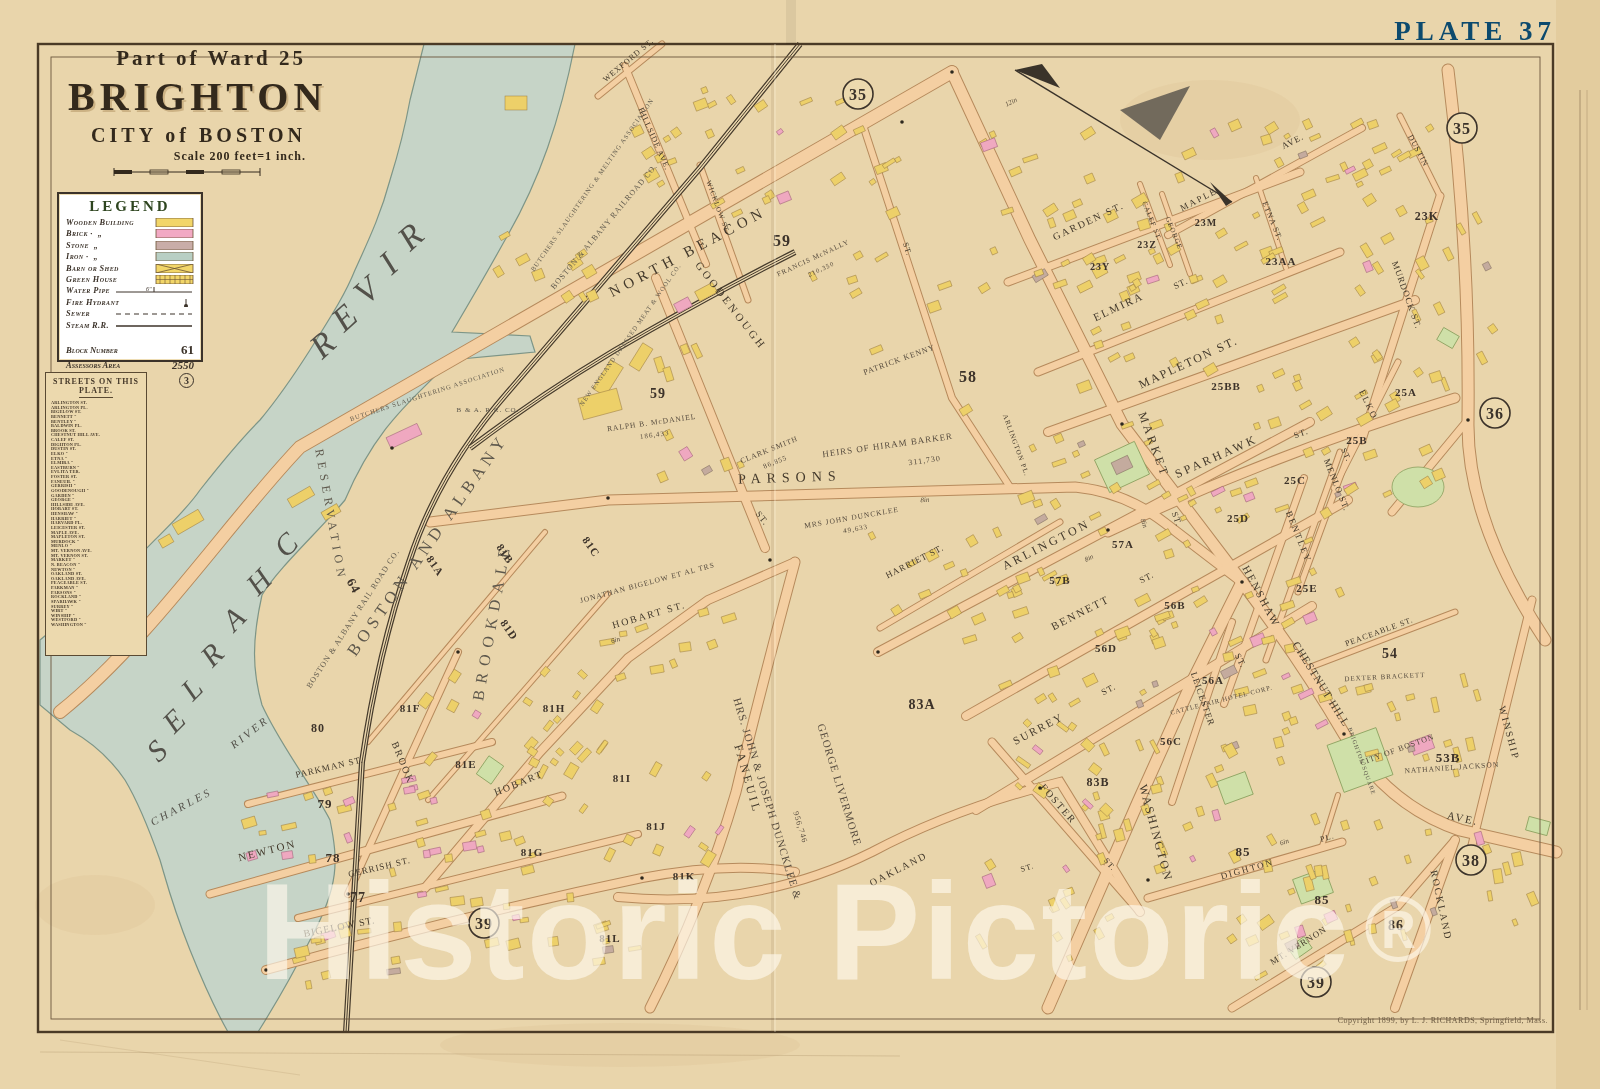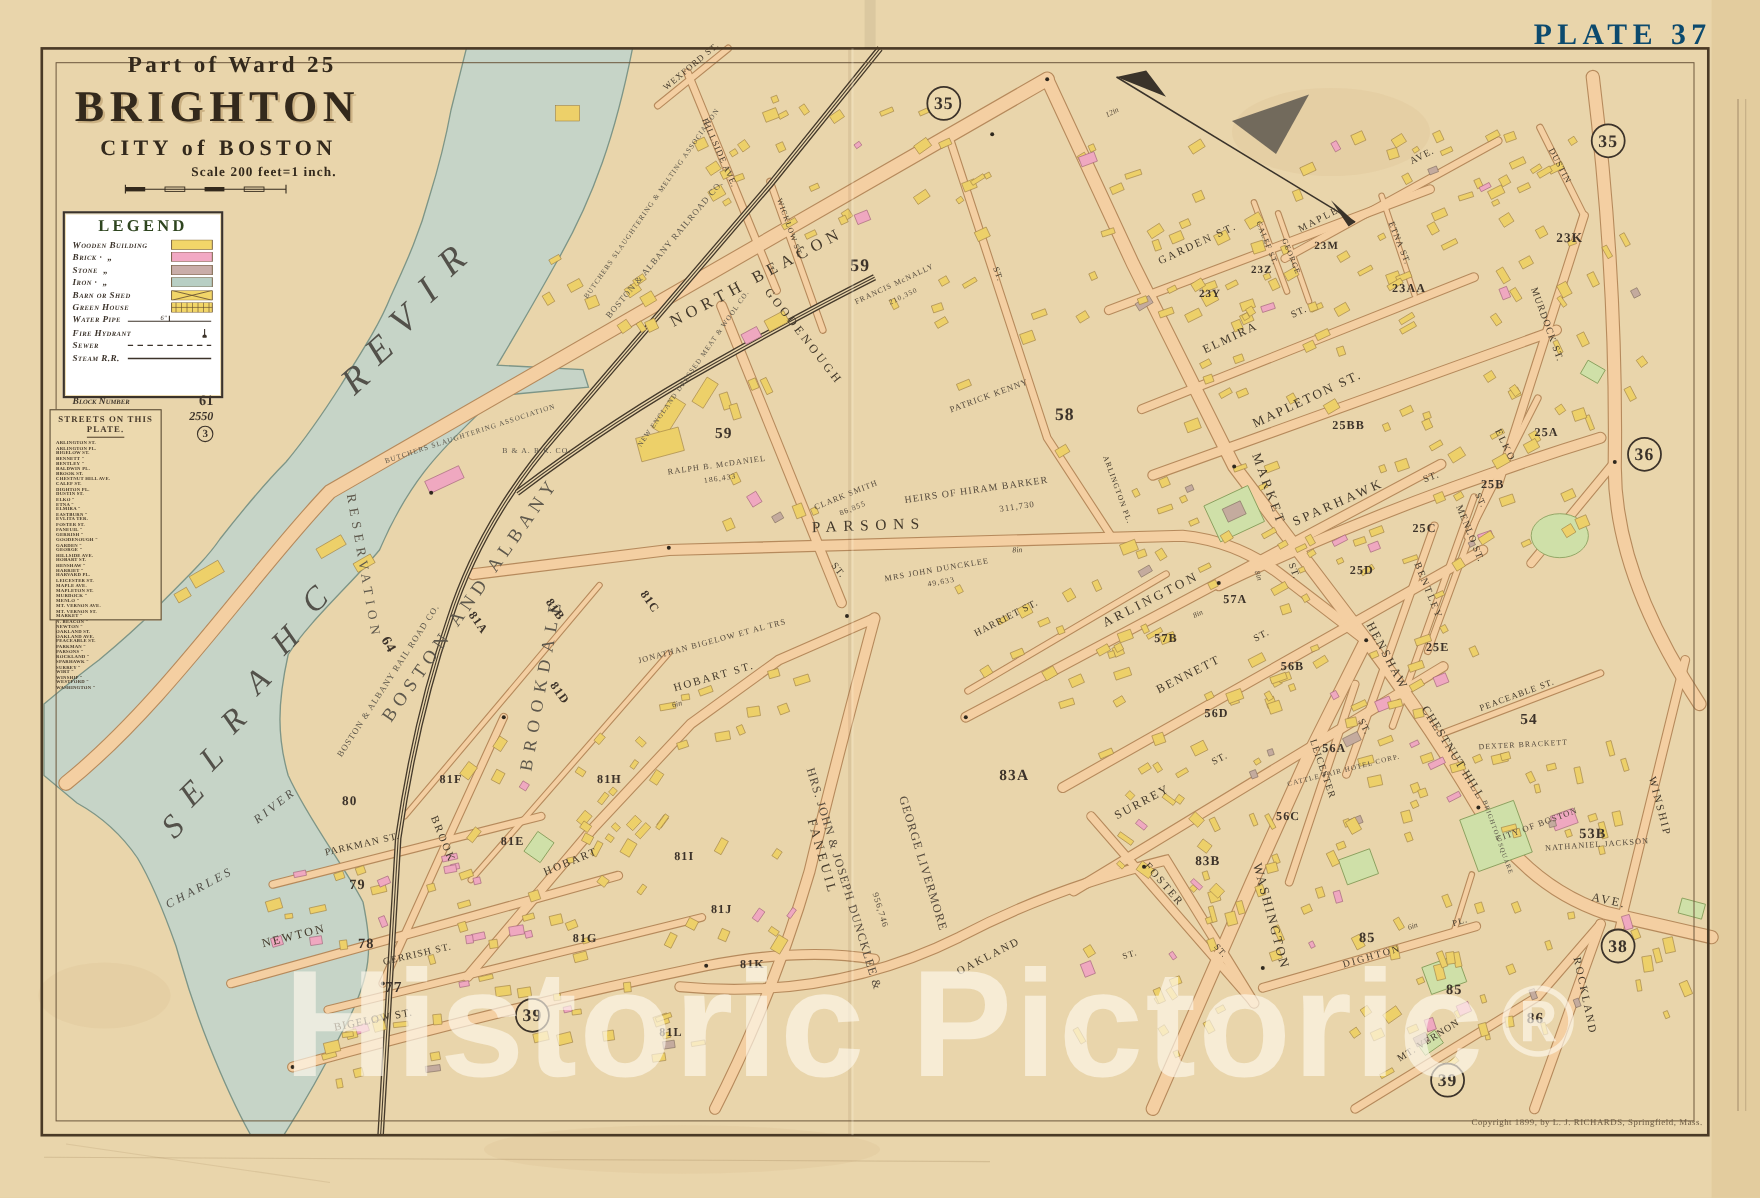--- a/index.html
+++ b/index.html
@@ -26,29 +26,29 @@
   .scalebar{display:block;margin:3px auto 0;}
 
   .legend{position:absolute;left:57px;top:192px;width:146px;height:170px;background:#ffffff;
     border:2px solid #3c332a;box-shadow:0 0 0 1px #eeddb4 inset;padding:4px 7px 2px;box-sizing:border-box;color:#3c332a;}
   .legend h3{margin:0 0 3px;text-align:center;font-size:15px;letter-spacing:3px;color:#2e451f;}
   .lrow{display:flex;align-items:flex-start;justify-content:space-between;height:11.4px;}
   .lrow .ll{font-size:8.3px;font-style:italic;font-weight:bold;letter-spacing:.4px;
     font-variant:small-caps;white-space:nowrap;}
   .lrow .ls{width:44px;height:9px;position:relative;flex:0 0 auto;}
   .lx{position:absolute;right:0;top:0;height:100%;}
-  .legend .extras{margin-top:24px;border-top:1px solid rgba(60,51,42,.0);}
+  .legend .extras{margin-top:10px;border-top:1px solid rgba(60,51,42,.0);}
   .erow{display:flex;align-items:center;justify-content:space-between;height:15px;}
   .erow .el{font-size:8.6px;font-style:italic;font-weight:bold;font-variant:small-caps;}
   .erow .ev{font-size:13px;font-weight:bold;}
   .erow .ev.it{font-style:italic;font-size:11px;}
   .circ{border:1.3px solid #3c332a;border-radius:50%;width:13px;height:13px;display:inline-flex;
     align-items:center;justify-content:center;font-weight:bold;font-size:10px;}
 
-  .streets-box{position:absolute;left:45px;top:372px;width:102px;height:192px;background:#ecd9ae;
+  .streets-box{position:absolute;left:45px;top:372px;width:102px;height:284px;background:#ecd9ae;
     border:1px solid #5a4a33;padding:4px 5px;box-sizing:border-box;color:#46392a;}
   .streets-box h4{margin:0;text-align:center;font-size:8px;letter-spacing:1px;font-weight:bold;}
   .streets-box .rule{width:34px;height:1px;background:#5a4a33;margin:2px auto 3px;}
   .streets-box ul{list-style:none;margin:0;padding:0;font-size:4.3px;line-height:4.62px;
     letter-spacing:.2px;text-transform:uppercase;font-weight:bold;}
 
   .watermark{position:absolute;left:258px;top:852px;z-index:6;pointer-events:none;white-space:nowrap;
     font-family:"Liberation Sans",sans-serif;font-weight:bold;color:rgba(253,248,236,.66);
     font-size:138px;letter-spacing:2px;}
   .watermark .reg{font-size:92px;vertical-align:18px;margin-left:14px;}

